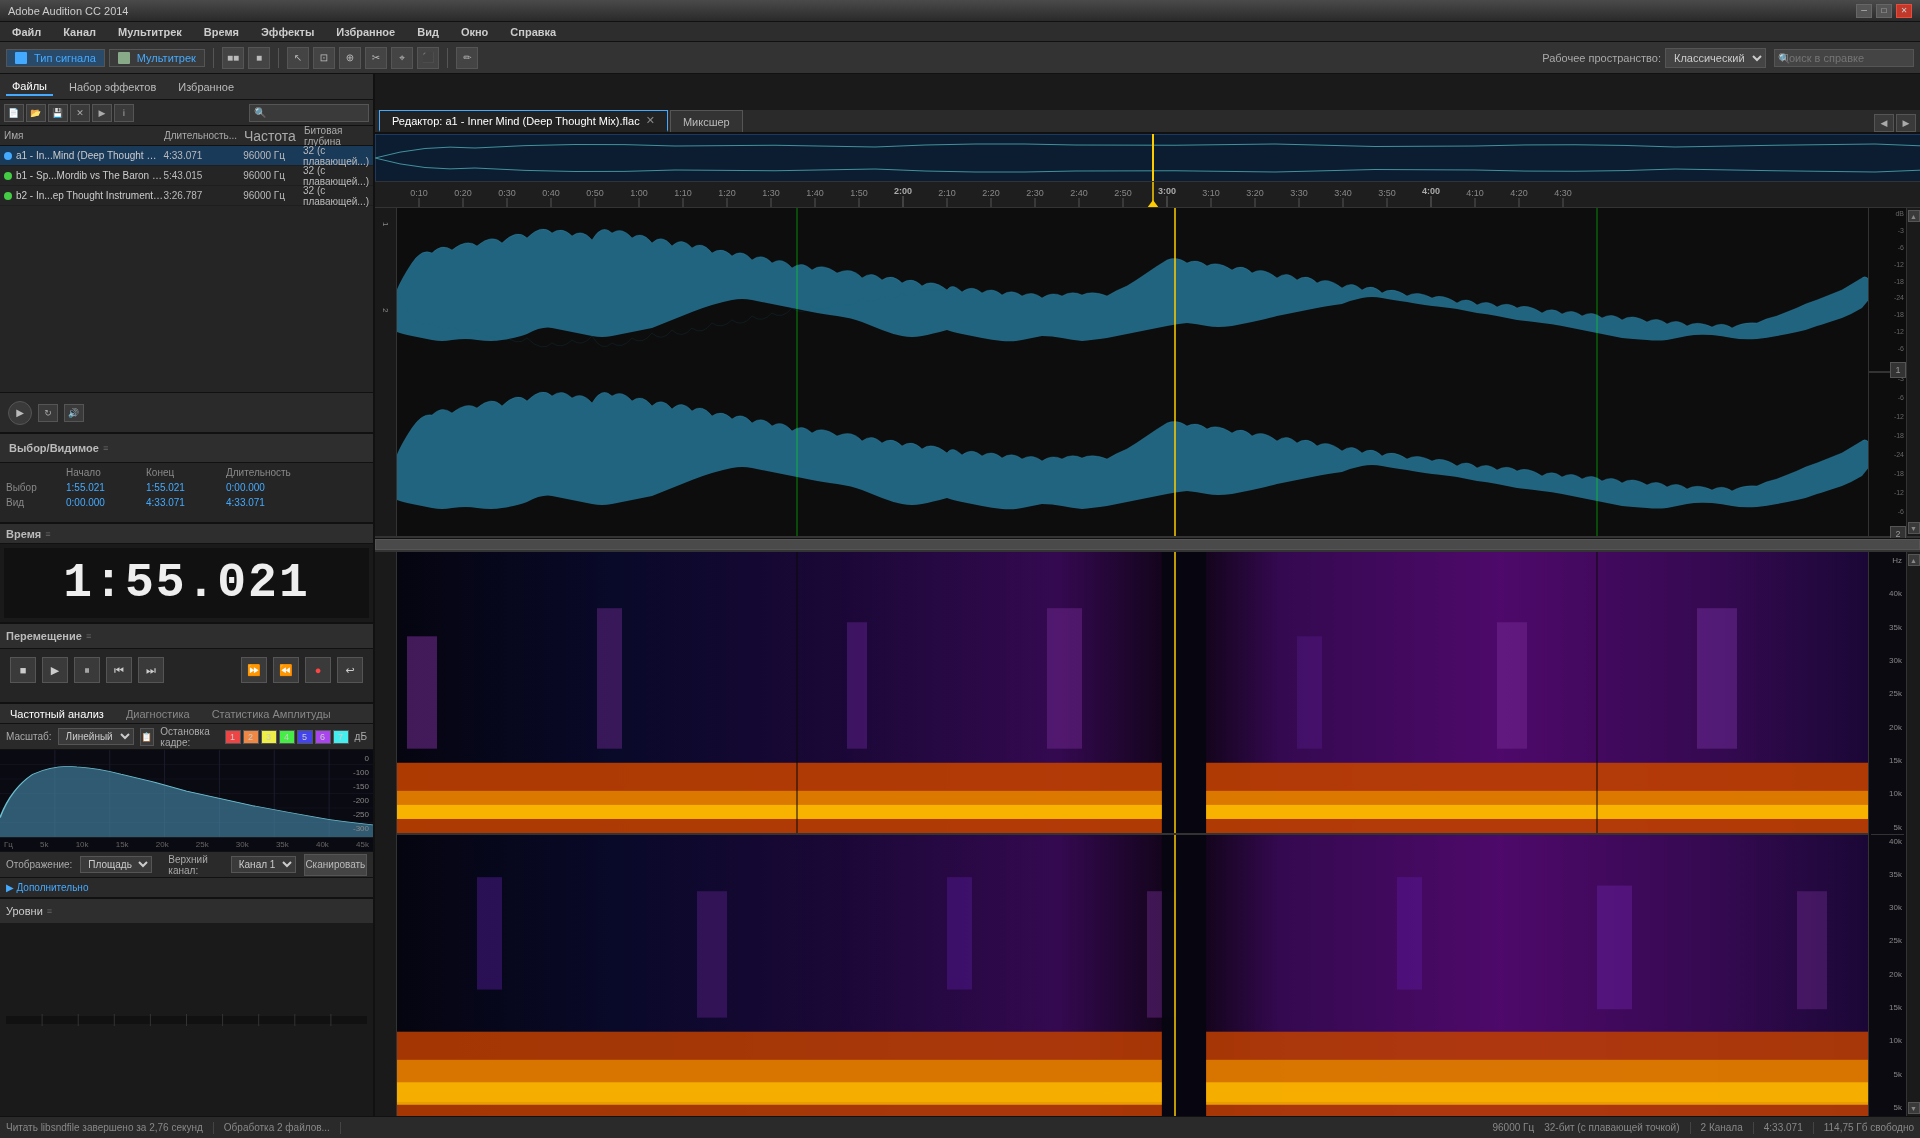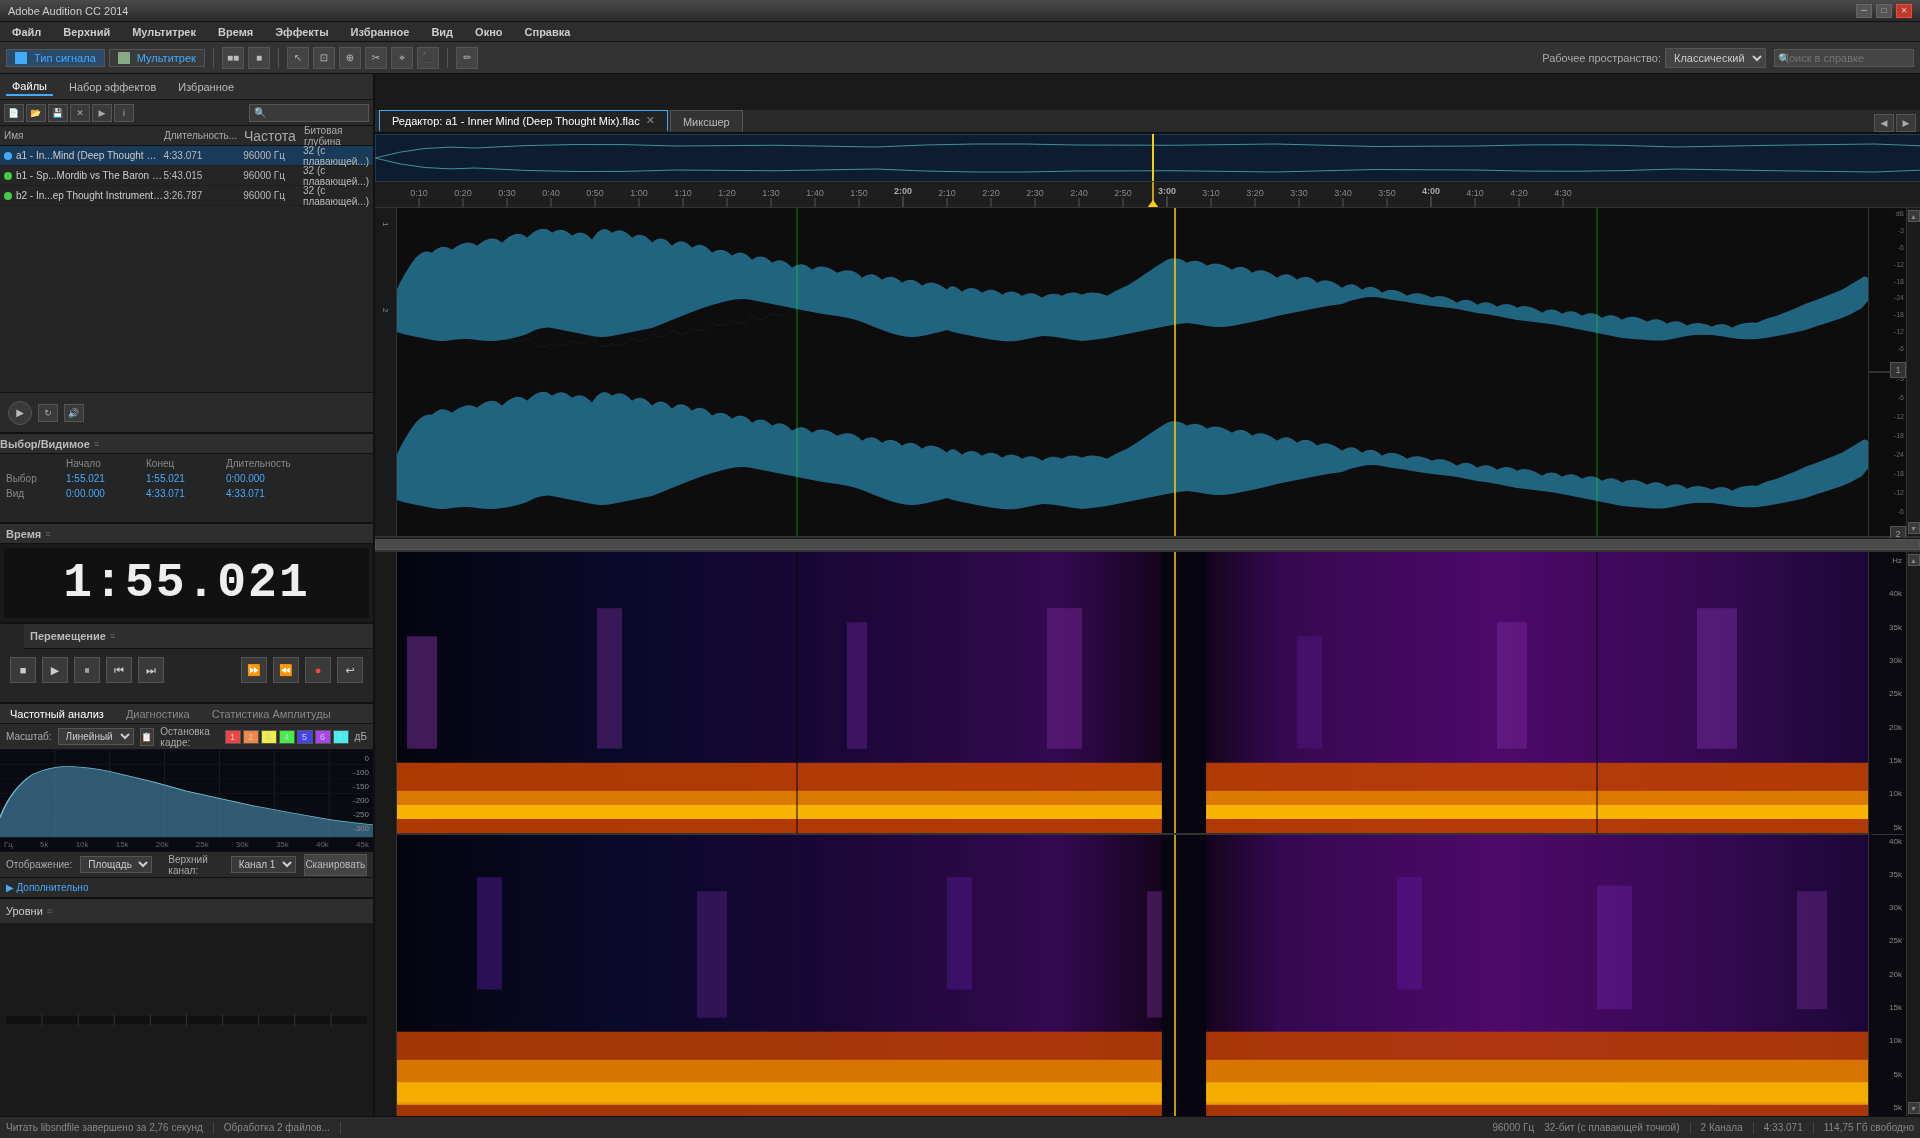--- a/index.html
+++ b/index.html
@@ -218,25 +218,25 @@
       display: flex; align-items: center; justify-content: center;
       color: #bbb; font-size: 10px; cursor: pointer;
     }
 
     
     #selection-panel {
       height: 90px;
       border-bottom: 2px solid #111;
     }
     #selection-header {
-      height: 20px;
+      height: 29px;
       background: #2e2e2e;
       display: flex;
       align-items: center;
-      padding: 0 0;
+      padding: 0 9px;
       border-bottom: 1px solid #111;
     }
     #selection-header span { color: #bbb; font-size: 11px; font-weight: bold; }
     #selection-grid {
       display: grid;
       grid-template-columns: 60px 80px 80px 80px;
       padding: 2px 6px;
     }
     .sel-label { color: #888; font-size: 10px; padding: 2px 0; }
     .sel-value { color: #4af; font-size: 10px; padding: 2px 0; }
@@ -277,21 +277,20 @@
       height: 80px;
       border-bottom: 2px solid #111;
     }
     #transport-header {
       height: 20px;
       background: #2e2e2e;
       display: flex;
       align-items: center;
       padding: 12px 6px;
       border-bottom: 1px solid #111;
-      margin-left: 24px;
     }
     #transport-header span { color: #bbb; font-size: 11px; font-weight: bold; }
     #transport-controls {
       display: flex;
       align-items: center;
       padding: 8px 10px;
       gap: 6px;
     }
     .transport-btn {
       width: 26px; height: 26px;
@@ -493,21 +492,21 @@
   <span>Adobe Audition CC 2014</span>
   <div id="titlebar-controls">
     <div class="title-btn">─</div>
     <div class="title-btn">□</div>
     <div class="title-btn close">✕</div>
   </div>
 </div>
 
 <div id="menubar">
   <span class="menu-item">Файл</span>
-  <span class="menu-item">Верхний</span>
+  <span class="menu-item">Канал</span>
   <span class="menu-item">Мультитрек</span>
   <span class="menu-item">Время</span>
   <span class="menu-item">Эффекты</span>
   <span class="menu-item">Избранное</span>
   <span class="menu-item">Вид</span>
   <span class="menu-item">Окно</span>
   <span class="menu-item">Справка</span>
 </div>
 
 <div id="toolbar">

